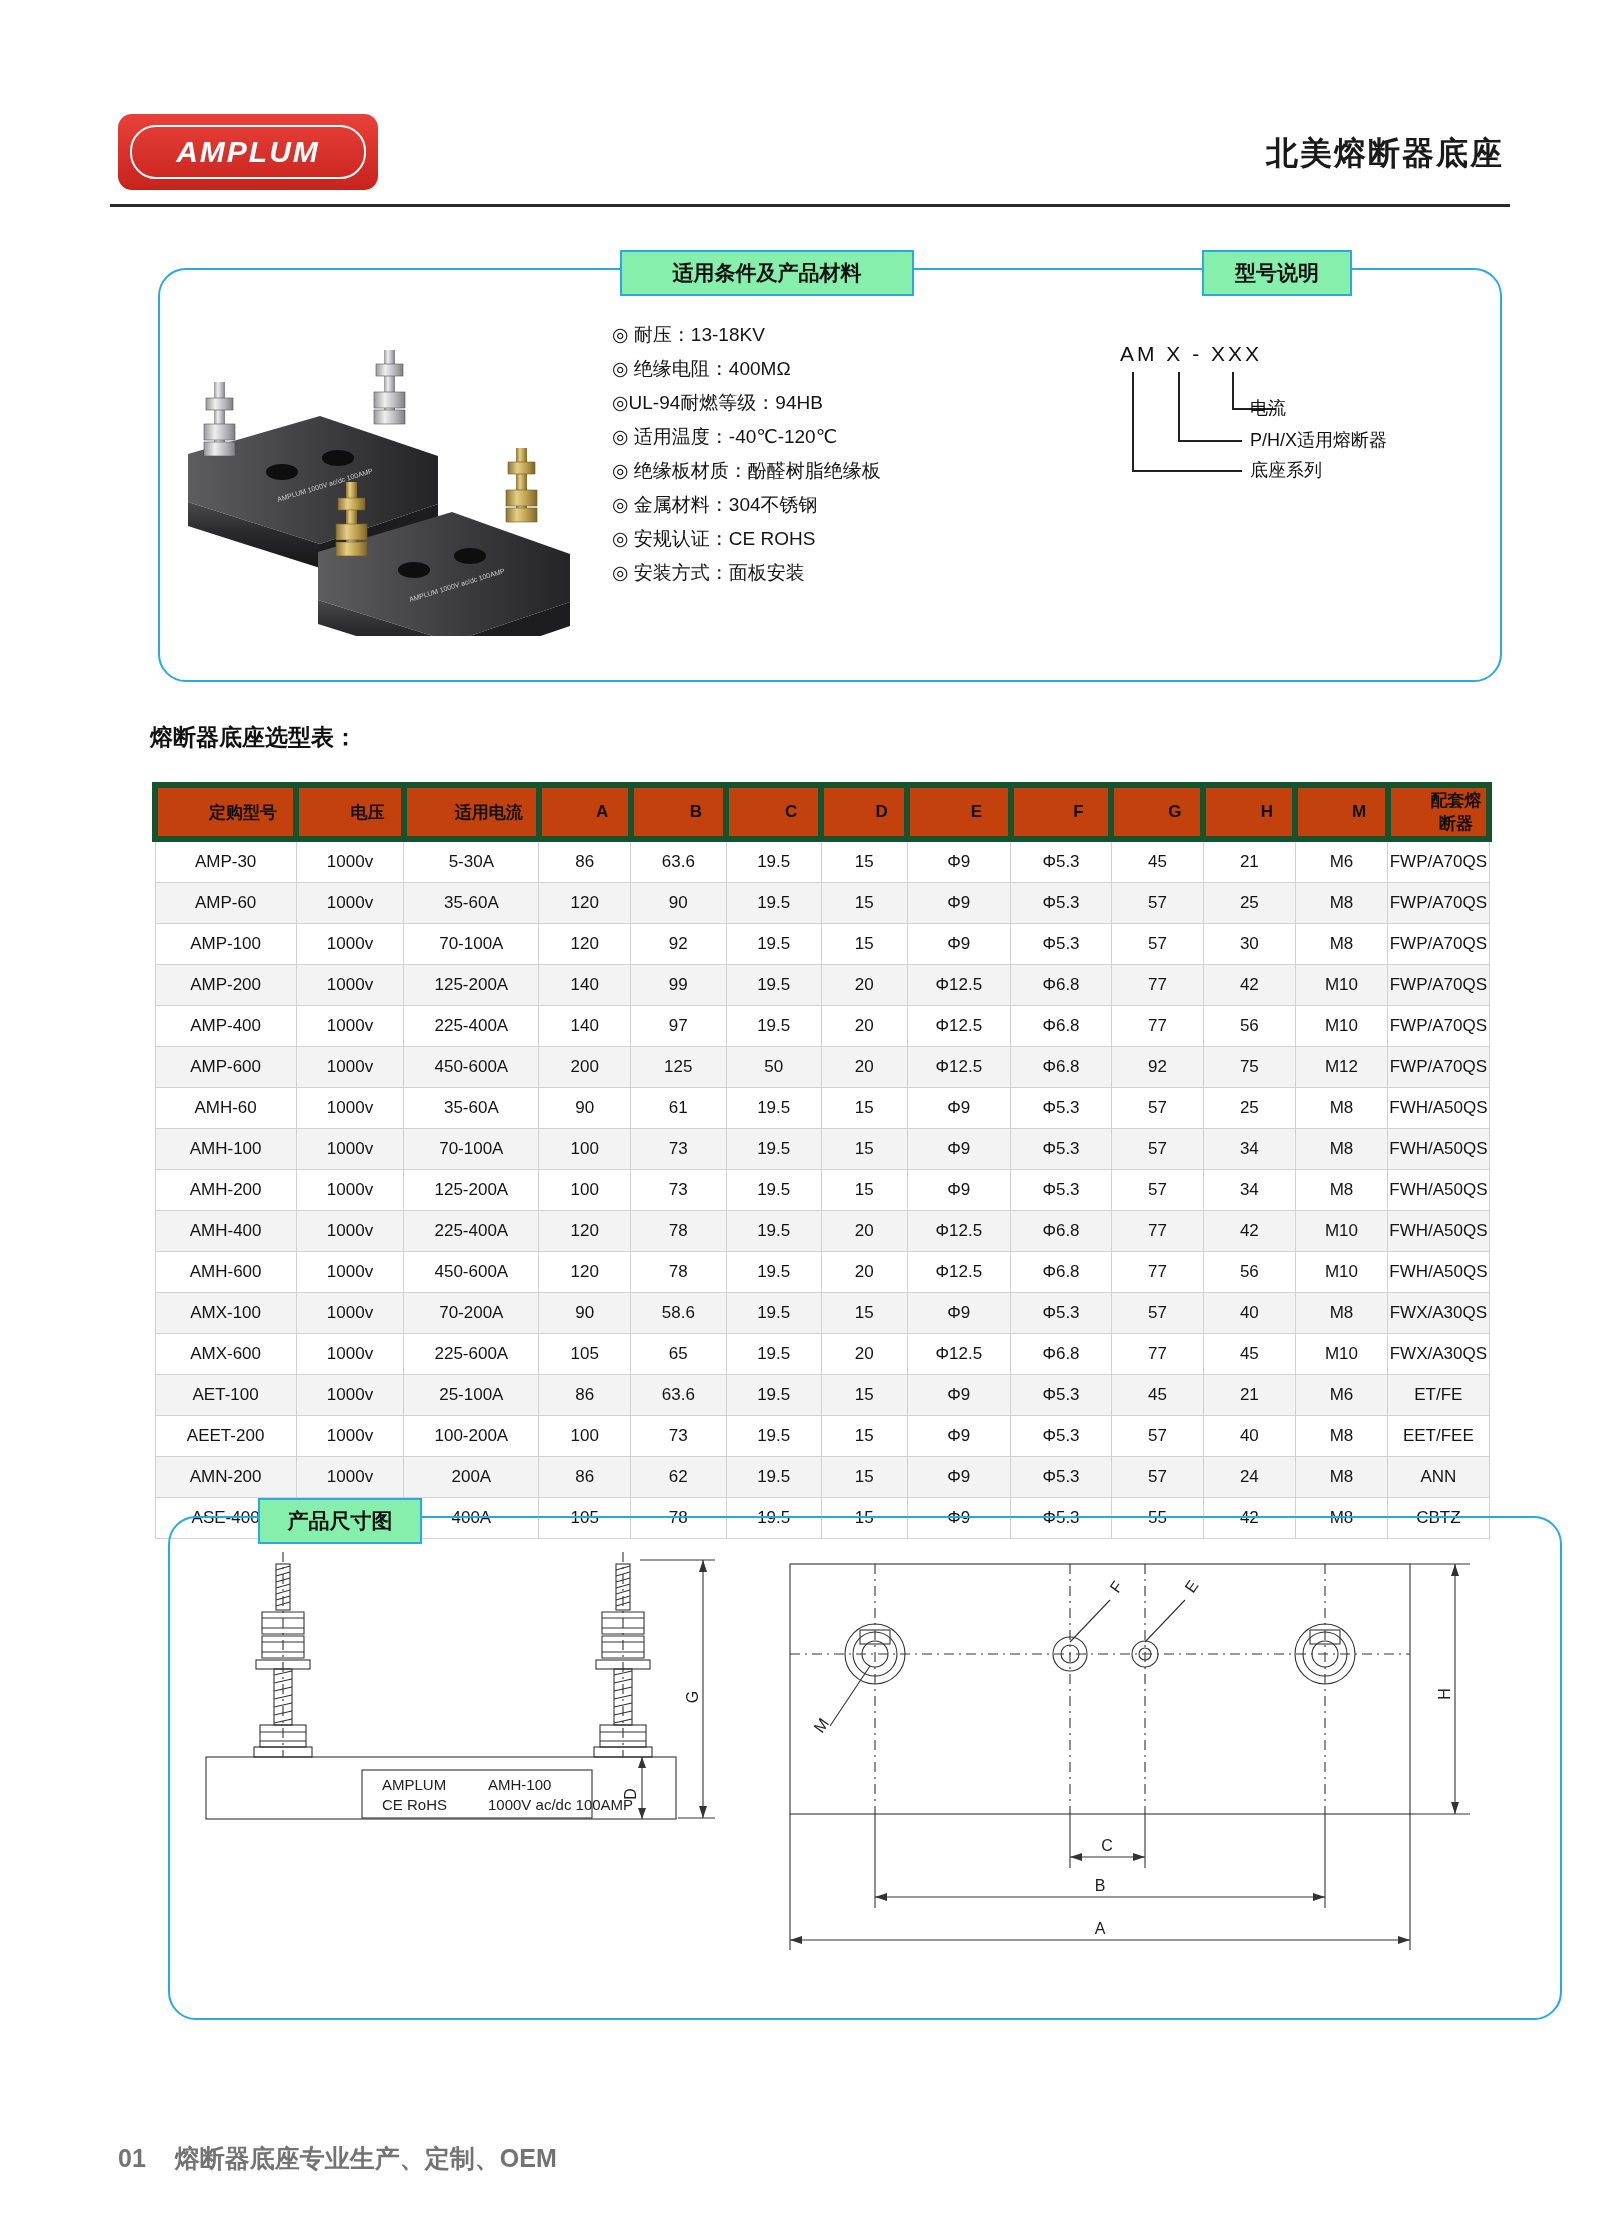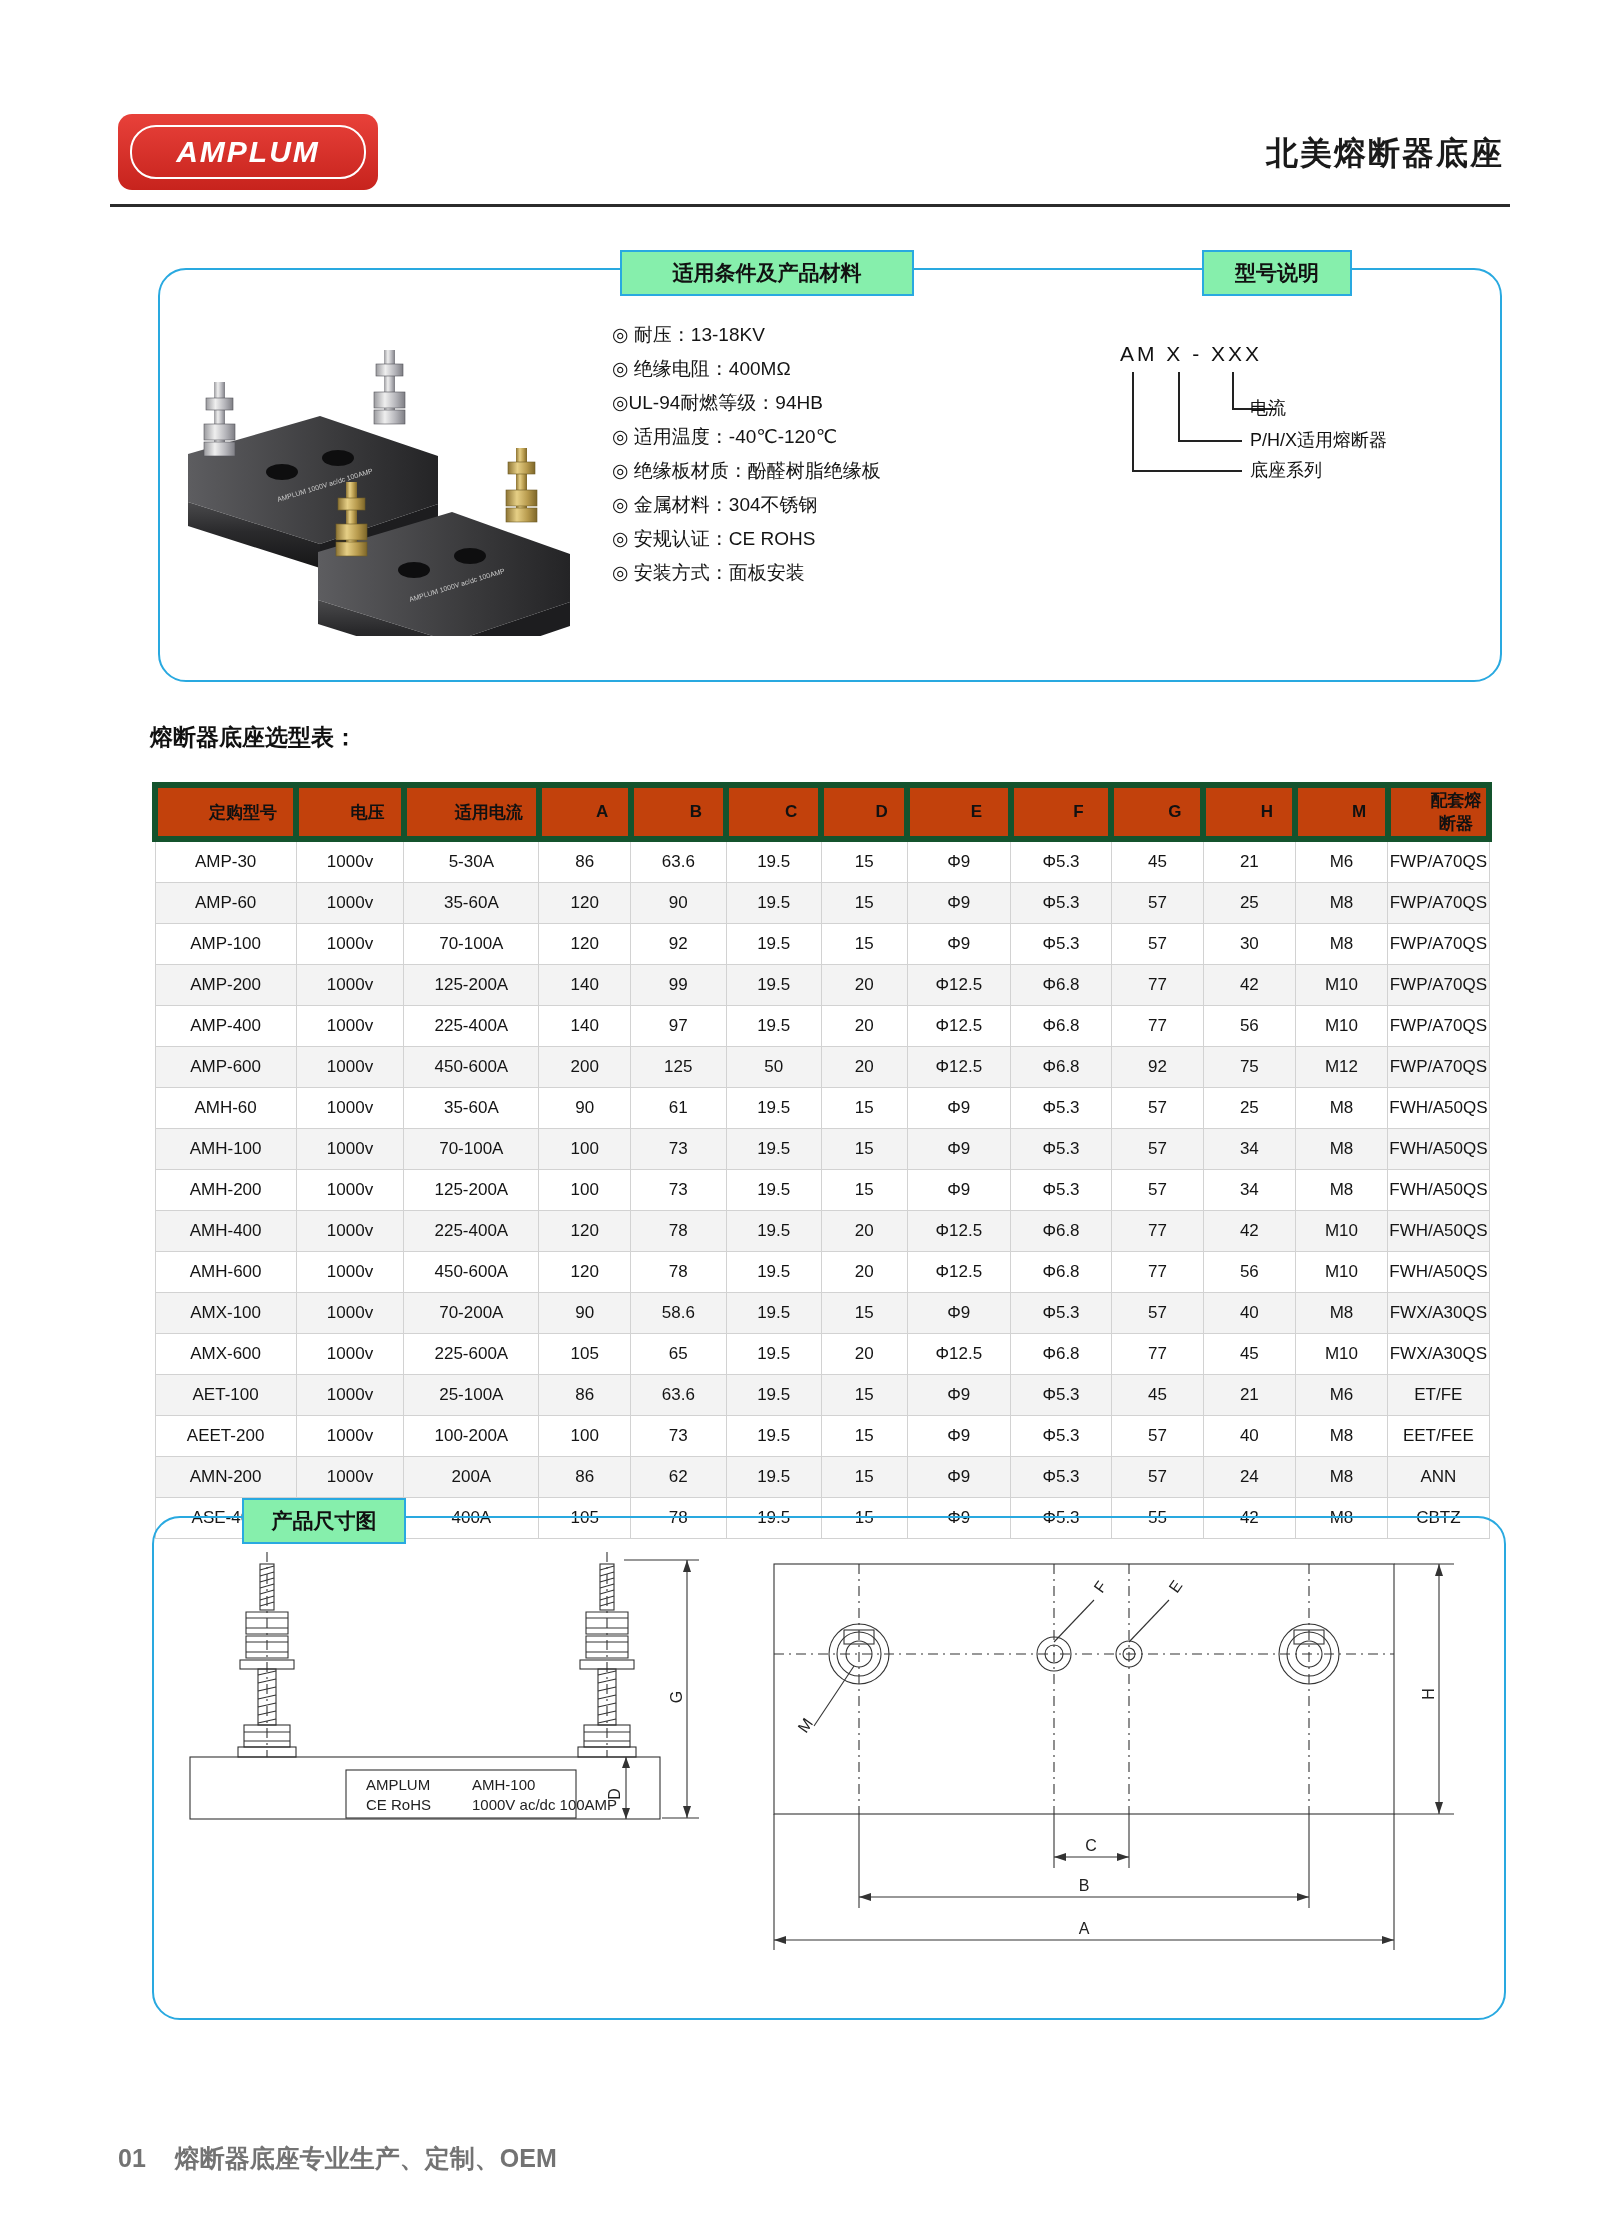--- a/index.html
+++ b/index.html
@@ -83,22 +83,22 @@
     background:#c2410c;border:6px solid #14532d;height:42px;font-weight:bold;color:#111;padding-left:36px;
   }
   table.spec td{
     border:1px solid #d2d2d2;height:38px;text-align:center;color:#141414;
   }
   table.spec tr:nth-child(odd of .data-row) td{background:#ffffff;}
   table.spec tr.alt td{background:#f3f3f3;}
 
   
   .dim-panel{
-    position:absolute;left:152px;top:1516px;width:1350px;height:500px;
-    border:2px solid #29a9e0;border-radius:28px;
+    position:absolute;left:168px;top:1516px;width:1350px;height:500px;
+    border:2px solid #29a9e0;border-radius:28px;padding-left:40px;
   }
   #dim-title{left:88px;top:-20px;width:160px;height:42px;}
 
   .drawing{position:absolute;left:0;top:24px;width:1350px;height:460px;}
 
   
   .footer{
     position:absolute;left:118px;top:2142px;font-size:25px;font-weight:bold;color:#737373;
   }
   .footer .pg{margin-right:22px;}

